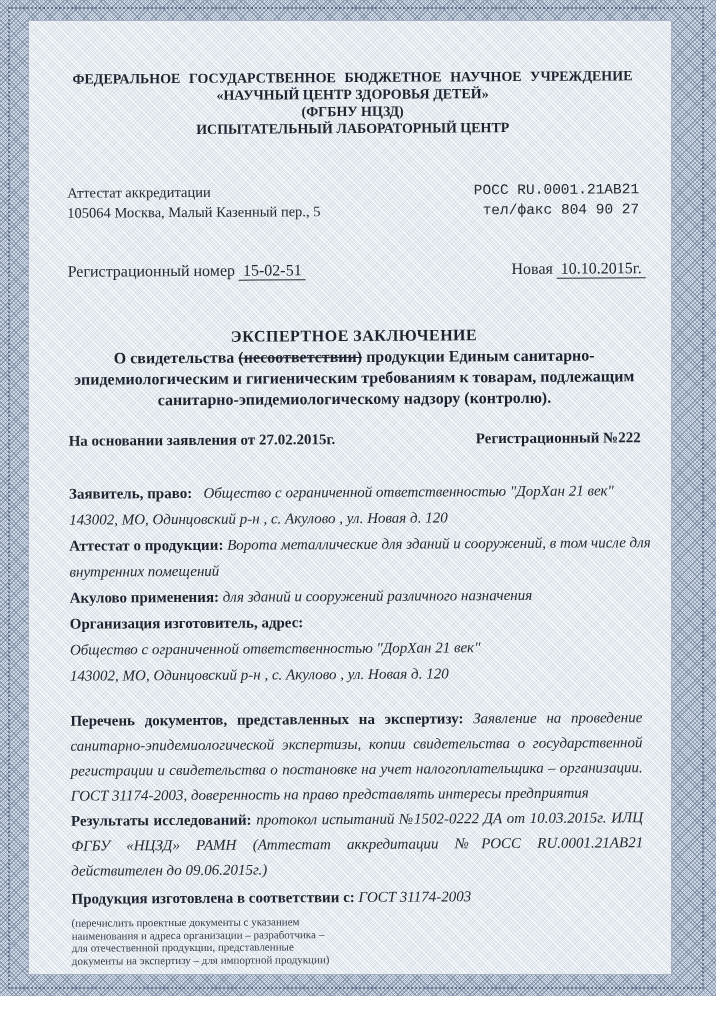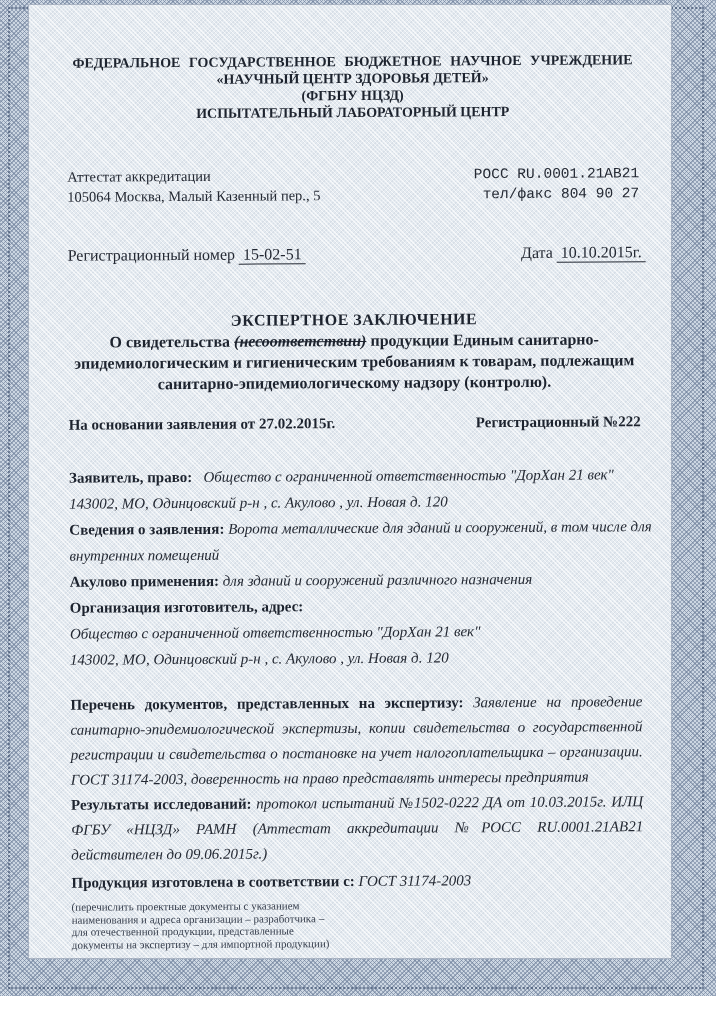--- a/index.html
+++ b/index.html
@@ -19,21 +19,21 @@
       repeating-linear-gradient(45deg, rgba(104,122,150,.55) 0 1px, rgba(104,122,150,0) 1px 3px),
       repeating-linear-gradient(135deg, rgba(104,122,150,.55) 0 1px, rgba(104,122,150,0) 1px 3px);
   }
   .frame-dotline{
     position:absolute;left:8px;top:7px;right:12px;bottom:7px;
     border:2px dotted rgba(58,76,106,.6);
     pointer-events:none;
   }
   
   .paper{
-    position:absolute;left:28px;top:4px;width:644px;height:955px;
+    position:absolute;left:28px;top:20px;width:644px;height:955px;
     box-sizing:border-box;
     background-color:#e4eaf0;
     background-image:
       repeating-linear-gradient(45deg, rgba(255,255,255,.65) 0 1px, rgba(255,255,255,0) 1px 3px),
       repeating-linear-gradient(135deg, rgba(150,165,185,.16) 0 1px, rgba(150,165,185,0) 1px 3px);
     border:1px solid rgba(95,110,138,.45);
   }
   .content{
     box-sizing:border-box;
     width:100%;height:100%;
@@ -55,21 +55,21 @@
     margin-top:38px;display:flex;justify-content:space-between;
     font-size:16px;line-height:22px;align-items:baseline;
   }
   .uline{border-bottom:1px solid #242933;padding:0 4px 1px 4px;}
   .reg-date{margin-right:-6px;}
   .title-block{
     margin-top:44px;text-align:center;font-weight:bold;
     font-size:16px;line-height:21px;color:#1d232e;
   }
   .title-heading{letter-spacing:.5px;}
-  .struck{text-decoration:line-through;font-style:italic;}
+  .struck{text-decoration:line-through;}
   .basis-row{
     margin-top:20px;display:flex;justify-content:space-between;
     font-weight:bold;font-size:15px;line-height:20px;color:#1d232e;
   }
   .body-block{margin-top:30px;font-size:15px;line-height:26px;}
   .line{margin:0;white-space:nowrap;}
   .lbl{font-weight:bold;color:#1d232e;}
   .val{font-style:italic;}
   .para{
     margin:20px 0 0 0;font-size:15px;line-height:25px;
@@ -109,41 +109,41 @@
           <div>тел/факс 804 90 27</div>
         </div>
       </div>
 
       <div class="reg-row">
         <div>
           <span>Регистрационный номер</span>
           <span class="uline">15-02-51</span>
         </div>
         <div class="reg-date">
-          <span>Дата</span>
+          <span>Новая</span>
           <span class="uline">10.10.2015г.</span>
         </div>
       </div>
 
       <div class="title-block">
         <div class="title-heading">ЭКСПЕРТНОЕ ЗАКЛЮЧЕНИЕ</div>
         <div><span>О свидетельства </span><span class="struck">(несоответствии)</span><span> продукции Единым санитарно-</span></div>
         <div>эпидемиологическим и гигиеническим требованиям к товарам, подлежащим</div>
         <div>санитарно-эпидемиологическому надзору (контролю).</div>
       </div>
 
       <div class="basis-row">
         <div>На основании заявления от 27.02.2015г.</div>
         <div>Регистрационный №222</div>
       </div>
 
       <div class="body-block">
         <p class="line"><span class="lbl">Заявитель, право:</span>&nbsp;&nbsp;&nbsp;<span class="val">Общество с ограниченной ответственностью "ДорХан 21 век"</span></p>
         <p class="line"><span class="val">143002, МО, Одинцовский р-н , с. Акулово , ул. Новая д. 120</span></p>
-        <p class="line"><span class="lbl">Сведения о заявления:</span> <span class="val">Ворота металлические для зданий и сооружений, в том числе для</span></p>
+        <p class="line"><span class="lbl">Аттестат о продукции:</span> <span class="val">Ворота металлические для зданий и сооружений, в том числе для</span></p>
         <p class="line"><span class="val">внутренних помещений</span></p>
         <p class="line"><span class="lbl">Акулово применения:</span> <span class="val">для зданий и сооружений различного назначения</span></p>
         <p class="line"><span class="lbl">Организация изготовитель, адрес:</span></p>
         <p class="line"><span class="val">Общество с ограниченной ответственностью "ДорХан 21 век"</span></p>
         <p class="line"><span class="val">143002, МО, Одинцовский р-н , с. Акулово , ул. Новая д. 120</span></p>
       </div>
 
       <p class="para"><span class="lbl">Перечень документов, представленных на экспертизу:</span> <span class="val">Заявление на проведение санитарно-эпидемиологической экспертизы, копии свидетельства о государственной регистрации и свидетельства о постановке на учет налогоплательщика – организации. ГОСТ 31174-2003, доверенность на право представлять интересы предприятия</span></p>
 
       <p class="para tight"><span class="lbl">Результаты исследований:</span> <span class="val">протокол испытаний №1502-0222 ДА от 10.03.2015г. ИЛЦ ФГБУ «НЦЗД» РАМН (Аттестат аккредитации №РОСС RU.0001.21АВ21 действителен до 09.06.2015г.)</span></p>

